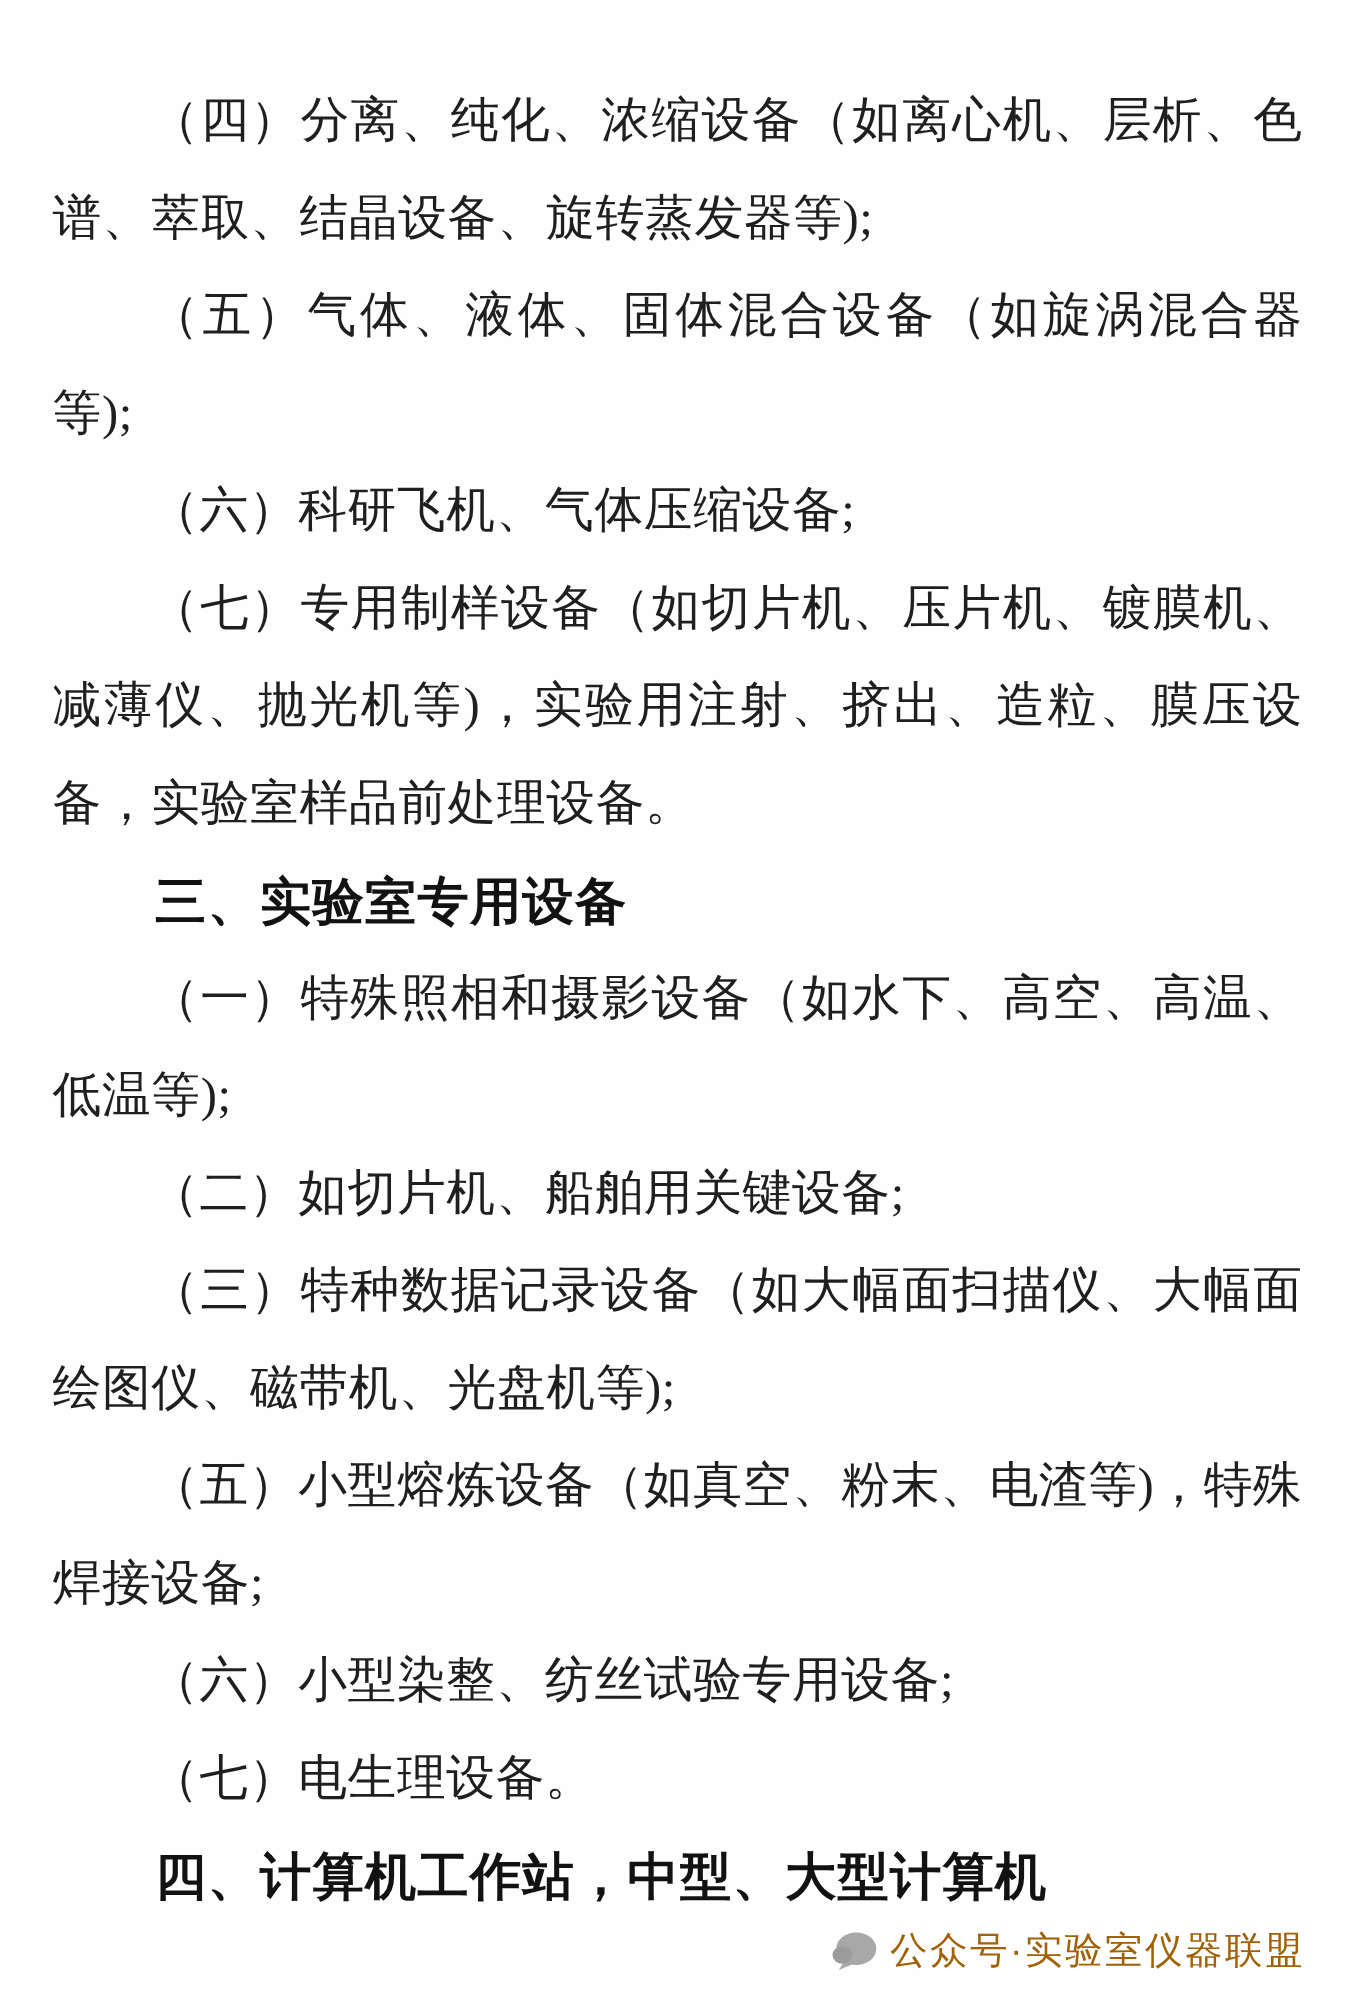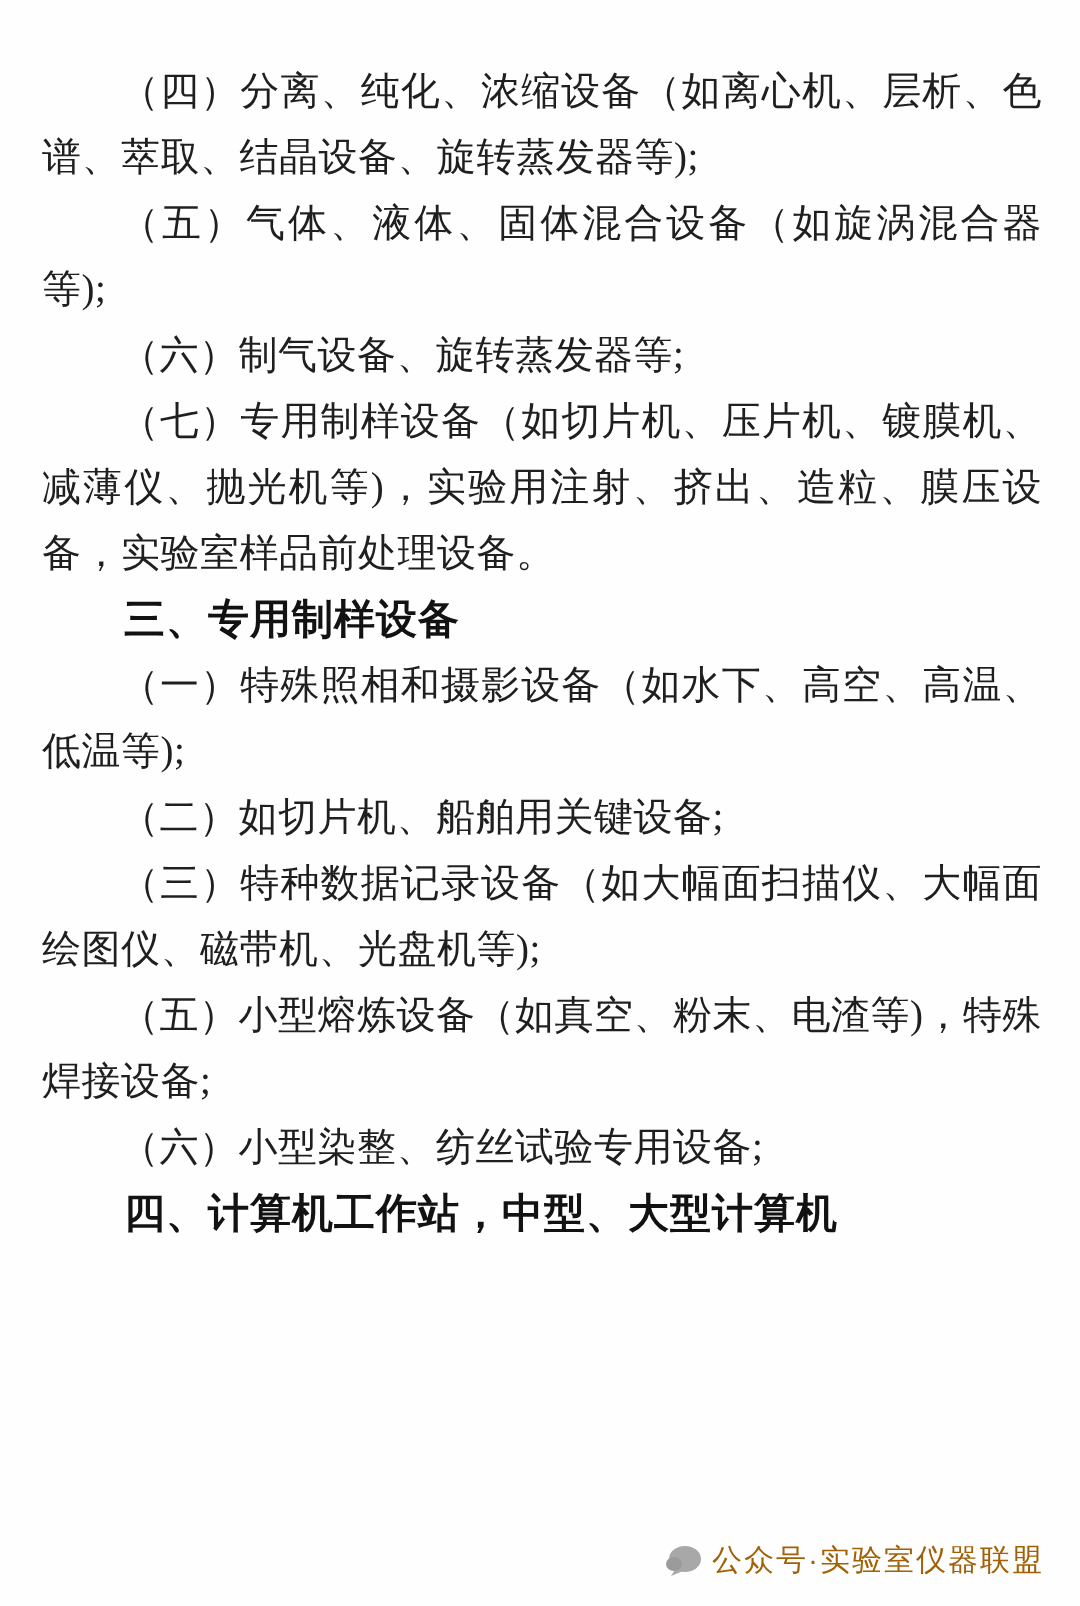--- a/index.html
+++ b/index.html
@@ -19,21 +19,21 @@
     position: absolute;
     left: 42px;
     top: 58px;
     width: 1000px;
     z-index: 1;
   }
   .para {
     margin: 0;
     padding: 0;
     font-size: 39px;
-    line-height: 66px;
+    line-height: 78px;
     color: #1f1f1f;
     text-align: justify;
     text-indent: 2em;
     letter-spacing: 0.5px;
     font-family: "Liberation Serif", serif;
   }
   .para.heading {
     font-family: "Liberation Sans", sans-serif;
     font-weight: 700;
     font-size: 41px;
@@ -64,28 +64,29 @@
   }
 </style>
 </head>
 <body>
 
 <div class="page">
 
   <div class="doc">
       <p class="para body">（四）分离、纯化、浓缩设备（如离心机、层析、色谱、萃取、结晶设备、旋转蒸发器等);</p>
       <p class="para body">（五）气体、液体、固体混合设备（如旋涡混合器等);</p>
-      <p class="para body">（六）制气设备、旋转蒸发器等;</p>
+      <p class="para body">（六）科研飞机、气体压缩设备;</p>
       <p class="para body">（七）专用制样设备（如切片机、压片机、镀膜机、减薄仪、抛光机等)，实验用注射、挤出、造粒、膜压设备，实验室样品前处理设备。</p>
-      <p class="para heading">三、专用制样设备</p>
+      <p class="para heading">三、实验室专用设备</p>
       <p class="para body">（一）特殊照相和摄影设备（如水下、高空、高温、低温等);</p>
       <p class="para body">（二）如切片机、船舶用关键设备;</p>
       <p class="para body">（三）特种数据记录设备（如大幅面扫描仪、大幅面绘图仪、磁带机、光盘机等);</p>
       <p class="para body">（五）小型熔炼设备（如真空、粉末、电渣等)，特殊焊接设备;</p>
       <p class="para body">（六）小型染整、纺丝试验专用设备;</p>
+      <p class="para body">（七）电生理设备。</p>
       <p class="para heading">四、计算机工作站，中型、大型计算机</p>
     </div>
 
   <div class="watermark">
     <svg class="watermark-icon" viewBox="0 0 40 34" aria-hidden="true">
       <ellipse cx="21" cy="15" rx="16" ry="13" fill="#a8a8a8"></ellipse>
       <path d="M12 24 L7 32 L19 27 Z" fill="#a8a8a8"></path>
       <ellipse cx="10" cy="20" rx="8" ry="7" fill="#9b9b9b"></ellipse>
     </svg>
     <span class="watermark-text">公众号·实验室仪器联盟</span>

